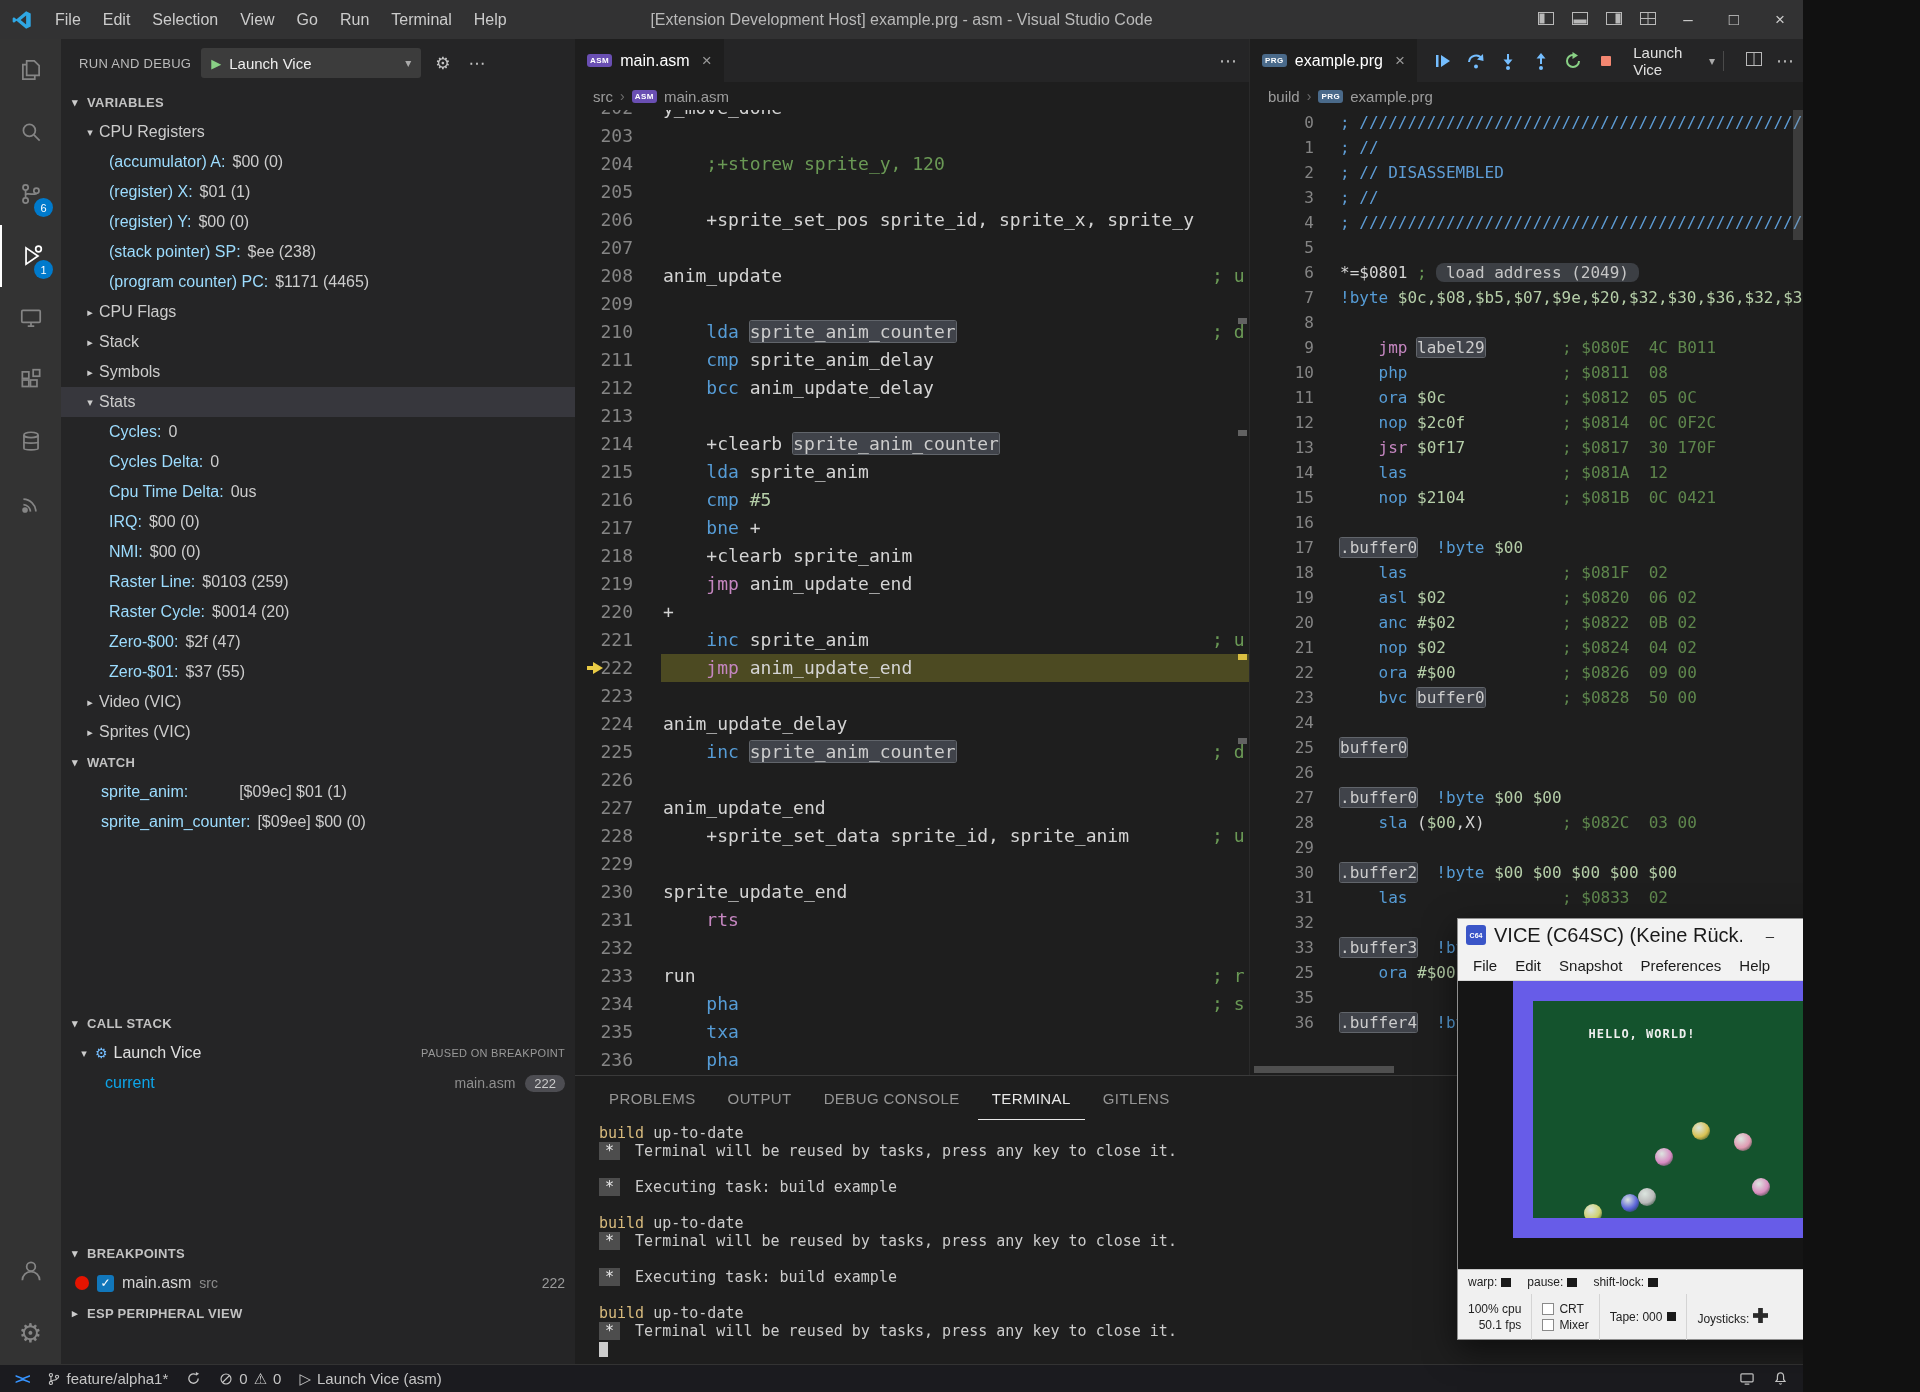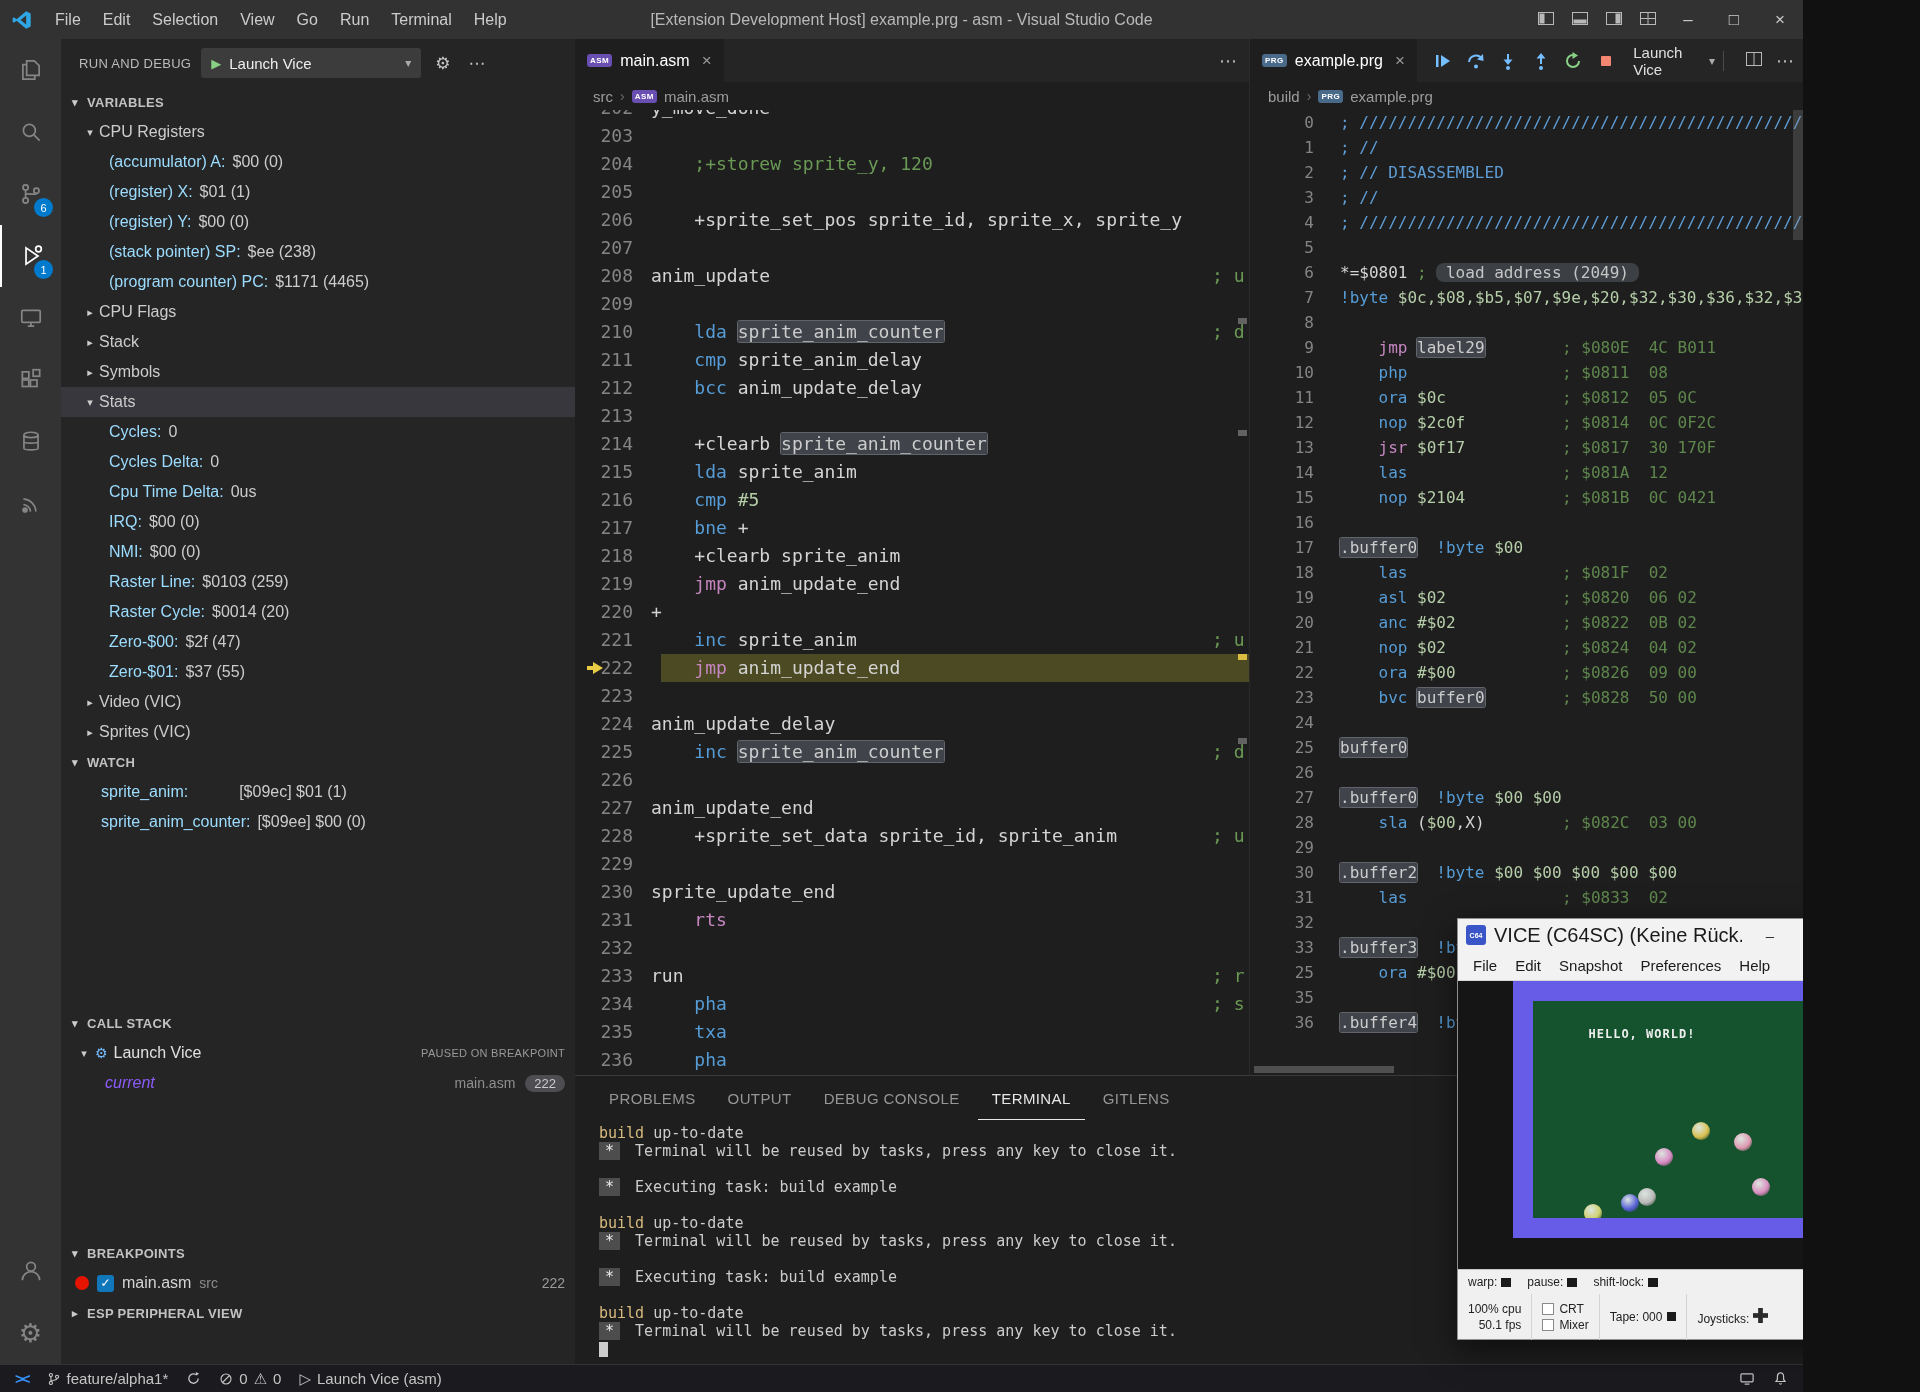--- a/index.html
+++ b/index.html
@@ -51,21 +51,21 @@
   .kname{color:#9cdcfe;margin-right:7px;white-space:nowrap;}
   .kval{color:#cccccc;white-space:nowrap;}
   .flex1{flex:1;}
   .spacer1{height:171px;}
   .spacer2{height:140px;}
   .thread{padding-left:14px;}
   .gear-sm{font-size:14px;color:#75beff;margin:0 6px 0 2px;}
   .tname{color:#e0e0e0;}
   .paused{font-size:11px;color:#999999;letter-spacing:.3px;}
   .frame{padding-left:44px;}
-  .fname{color:#8b5cf6;font-style:italic;}
+  .fname{color:#0ea5e9;}
   .ffile{color:#8f8f8f;font-size:14px;margin-right:10px;}
   .fpill{background:#4d4d52;border-radius:10px;padding:1px 9px;font-size:13px;color:#cccccc;}
   .bp{padding-left:14px;gap:8px;}
   .bp-dot{width:14px;height:14px;border-radius:50%;background:#e51400;}
   .bp-check{width:17px;height:17px;background:#1177bb;border-radius:3px;color:#fff;font-size:12px;
             display:flex;align-items:center;justify-content:center;}
   .bp-file{color:#d4d4d4;}
   .bp-src{color:#8c8c8c;font-size:14px;}
   .bp-line{color:#9a9a9a;font-size:14px;}
 
@@ -89,21 +89,21 @@
   .vsep{width:1px;height:20px;background:#4a4a4a;margin:0 8px;}
   .breadcrumb{height:28px;display:flex;align-items:center;gap:7px;padding-left:18px;
               font-size:15px;color:#9d9d9d;background:#1e1e1e;}
   .bc-sep{color:#6e6e6e;font-size:14px;}
   .codewrap{position:relative;flex:1;overflow:hidden;background:#1e1e1e;}
   #codeL{margin-top:-16px;}
   .cl{position:relative;white-space:pre;font-family:"DejaVu Sans Mono",monospace;}
   .edL .cl{height:28px;line-height:28px;font-size:18px;}
   .edR .cl{height:25px;line-height:25px;font-size:16px;}
   .ln{display:inline-block;text-align:right;color:#858585;}
-  .edL .ln{width:58px;margin-right:18px;}
+  .edL .ln{width:58px;margin-right:30px;}
   .edR .ln{width:64px;margin-right:26px;}
   .ct span{white-space:pre;}
   .df{color:#d4d4d4;} .lb{color:#d4d4d4;}
   .kw{color:#569cd6;} .fl{color:#c586c0;} .nu{color:#b5cea8;}
   .cm{color:#6a9955;} .cb{color:#5e9dd6;}
   .bx{background:#40434a;box-shadow:0 0 0 1px #61656b;border-radius:2px;}
   .bg{background:#3c3f44;color:#c5c5c5;border-radius:8px;}
   .cur{background:linear-gradient(90deg,rgba(0,0,0,0) 86px,#4c4a22 86px);}
   .rc{position:absolute;top:0;}
   .edL .rc{left:637px;color:#6a9955;}

